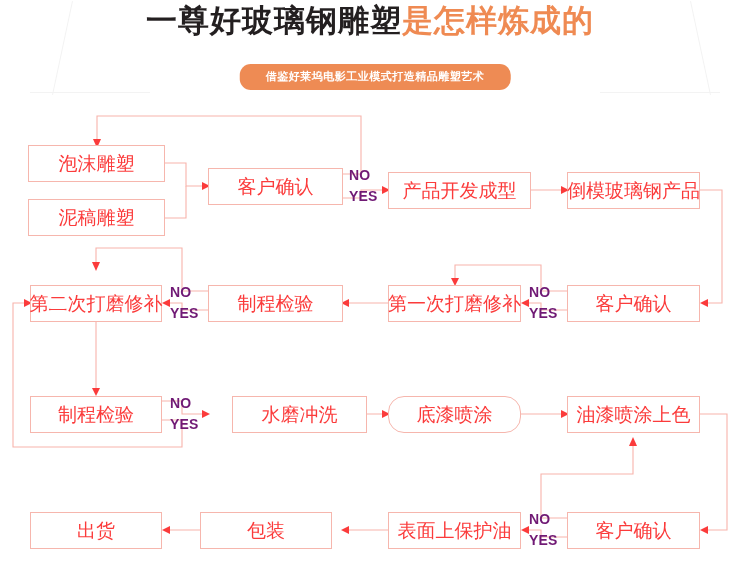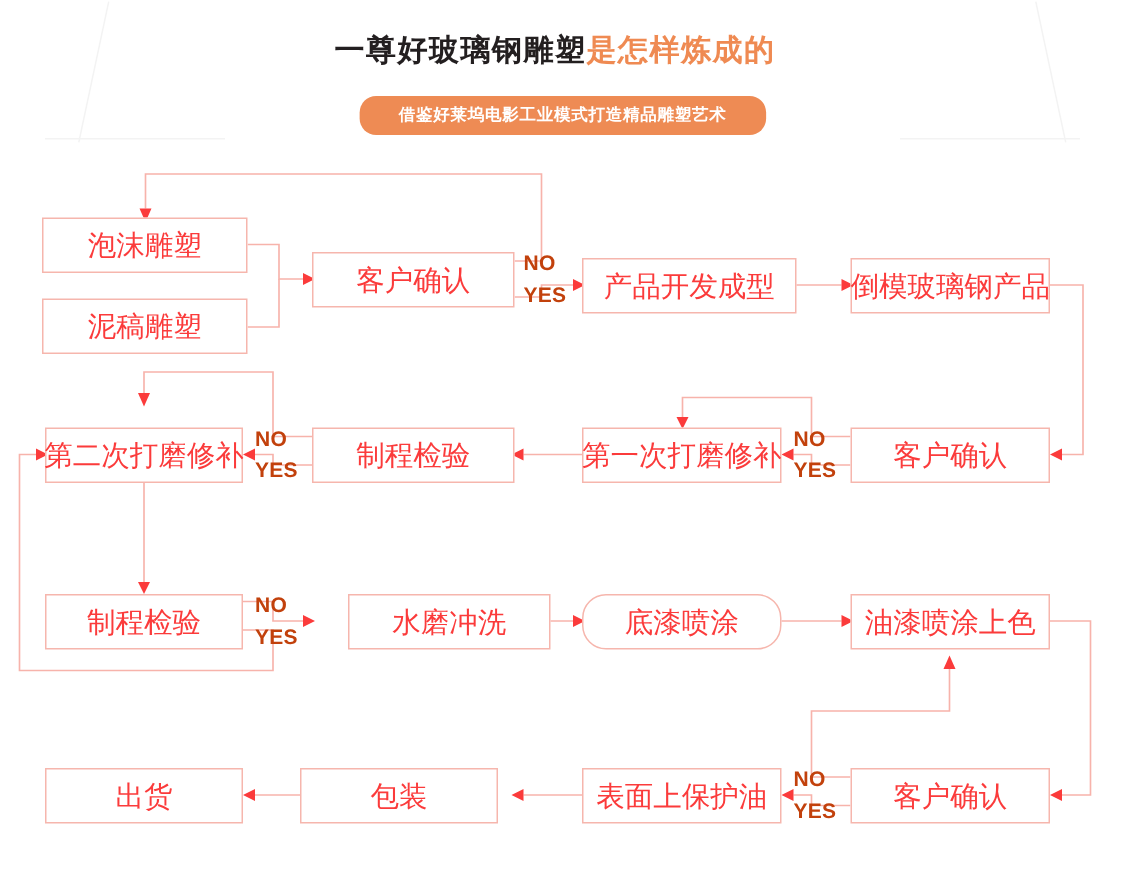--- a/index.html
+++ b/index.html
@@ -7,23 +7,23 @@
   body {
     width:750px; height:587px;
     background:#ffffff;
     font-family:"Liberation Sans","DejaVu Sans",sans-serif;
     position:relative; overflow:hidden;
   }
   #stage { position:absolute; left:0; top:0; width:750px; height:587px; }
 
   
   .title {
-    position:absolute; left:0; top:20px; width:740px;
+    position:absolute; left:0; top:0; width:740px;
     text-align:center;
-    font-size:20px; font-weight:bold; letter-spacing:1px;
+    font-size:31px; font-weight:bold; letter-spacing:1px;
     white-space:nowrap;
   }
   .title .t-dark { color:#231f20; }
   .title .t-accent { color:#ef8a52; }
 
   .subpill {
     position:absolute; left:50%; top:64px; transform:translateX(-50%);
     background:#ee8b54; color:#ffffff;
     font-size:11px; font-weight:bold; letter-spacing:.5px;
     padding:5px 26px 6px; border-radius:11px;
@@ -40,21 +40,21 @@
     border:1px solid #f6b6ad;
     background:#ffffff;
     color:#fb3b3b;
     font-family:"DejaVu Sans","Liberation Sans",sans-serif;
     font-size:19px;
     display:flex; align-items:center; justify-content:center;
     white-space:nowrap;
   }
   .lbl {
     position:absolute;
-    color:#c2410c;
+    color:#701a75;
     font-family:"Liberation Sans","DejaVu Sans",sans-serif;
     font-size:14px; font-weight:bold; letter-spacing:.2px;
     white-space:nowrap;
   }
   svg#wires { position:absolute; left:0; top:0; width:750px; height:587px; }
   svg#wires path, svg#wires line { stroke:#f7b3ab; stroke-width:1.1; fill:none; }
   svg#wires polygon { fill:#fb3b3b; }
 </style>
 </head>
 <body>

